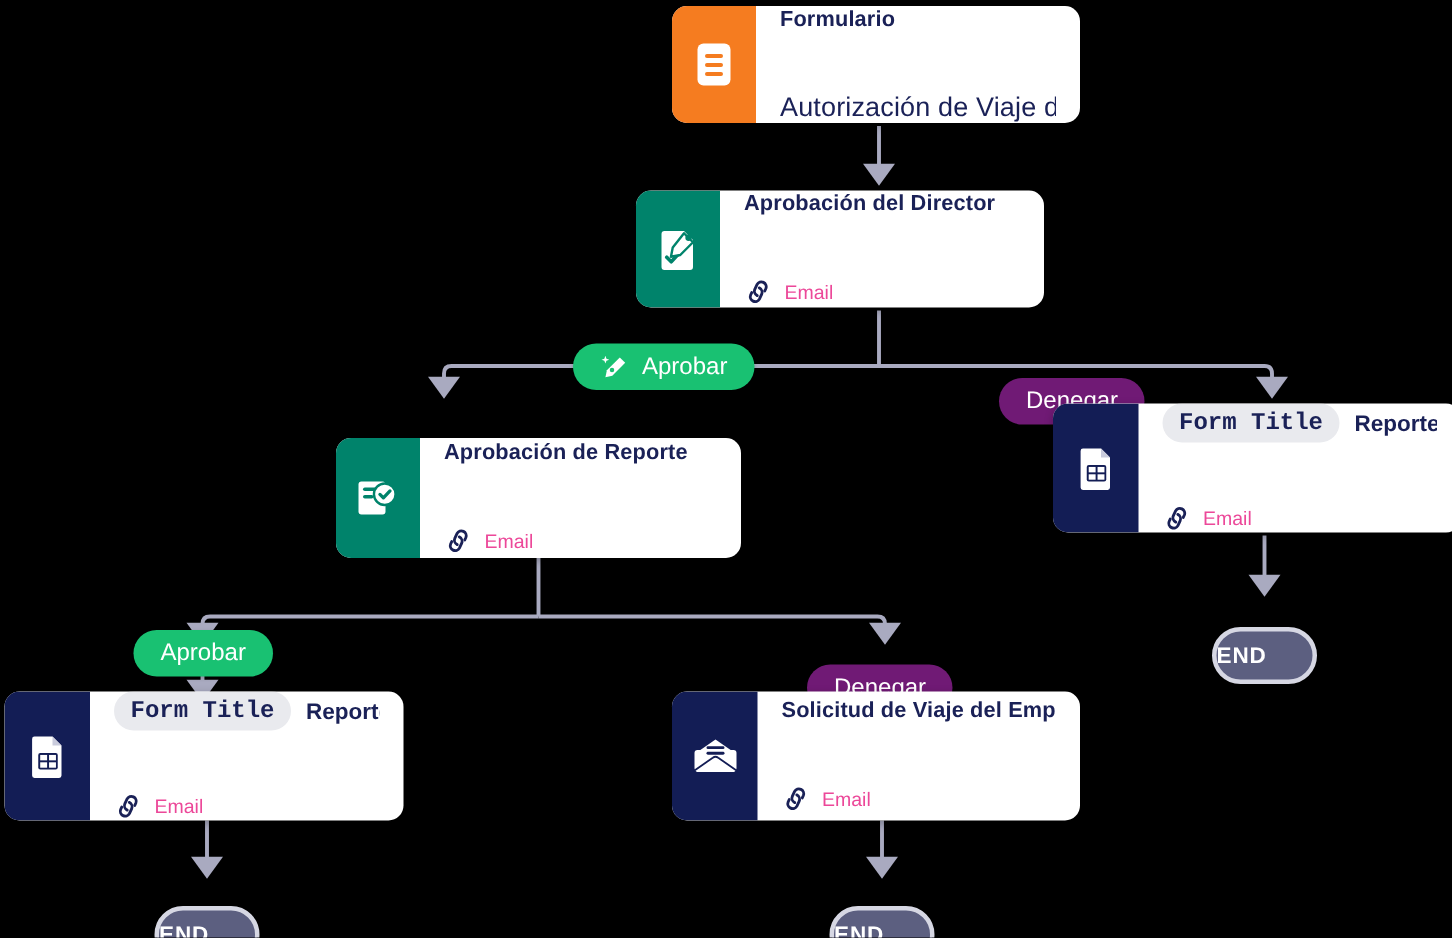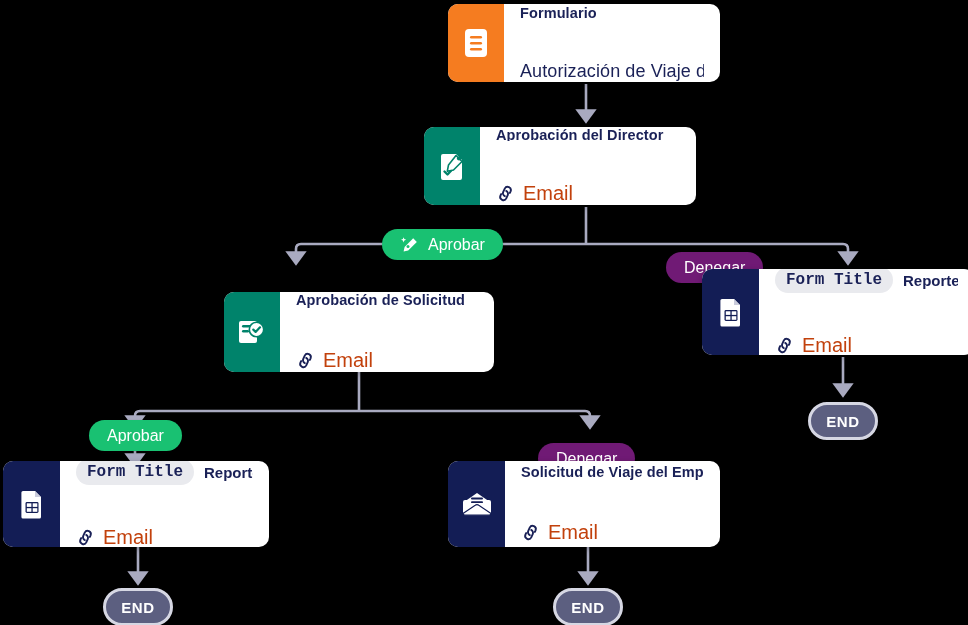--- a/index.html
+++ b/index.html
@@ -50,21 +50,21 @@
     white-space:nowrap;
     overflow:hidden;
     margin-top:6px;
     letter-spacing:.1px;
   }
   .emailrow{
     display:flex;align-items:center;gap:8px;
     margin-top:7px;
   }
   .emailrow .etext{
-    color:#c2410c;font-size:20px;font-weight:400;
+    color:#ec4899;font-size:13px;font-weight:400;
   }
   .chiprow{display:flex;align-items:center;gap:10px;}
   .chip{
     background:#e9eaee;
     color:#1a2157;
     font-size:16px;
     font-weight:bold;
     border-radius:999px;
     padding:4px 11px;
     white-space:nowrap;
@@ -101,22 +101,23 @@
   .endnode{
     position:absolute;
     width:70px;height:38px;
     border-radius:999px;
     background:#5c5f80;
     border:3px solid #d6d7e3;
     color:#ffffff;
     font-size:15px;
     font-weight:bold;
     letter-spacing:.6px;
-    display:flex;align-items:center;justify-content:center;
+    display:flex;align-items:center;justify-content:flex-start;
     box-sizing:border-box;
+    margin-top:16px;
   }
 
   .icon-svg{display:block;}
 </style>
 </head>
 <body>
 
 <div id="canvas">
 
   <svg class="edges" viewBox="0 0 968 625">
@@ -205,21 +206,21 @@
     <div class="iconpanel p-teal" style="width:56px;">
       <svg class="icon-svg" width="30" height="32" viewBox="0 0 30 32">
         <path d="M4,5 h14 a2,2 0 0 1 2,2 v18 a2,2 0 0 1 -2,2 h-14 a2,2 0 0 1 -2,-2 v-18 a2,2 0 0 1 2,-2 z" fill="#ffffff"></path>
         <rect x="5" y="9" width="9" height="2.4" rx="1.2" fill="#00836b"></rect>
         <rect x="5" y="14" width="7" height="2.4" rx="1.2" fill="#00836b"></rect>
         <circle cx="19.5" cy="13.5" r="7.2" fill="#ffffff" stroke="#00836b" stroke-width="1.6"></circle>
         <path d="M16.3,13.6 l2.3,2.3 l4.4,-4.6" stroke="#00836b" stroke-width="2.2" fill="none" stroke-linecap="round" stroke-linejoin="round"></path>
       </svg>
     </div>
     <div class="body">
-      <div class="title">Aprobación de Solicitud</div>
+      <div class="title">Aprobación de Reporte</div>
       <div class="emailrow">
         <svg class="icon-svg" width="19" height="19" viewBox="0 0 20 20">
           <g transform="rotate(-20 10 10)" stroke="#1a2157" stroke-width="2" fill="none" stroke-linecap="round">
             <path d="M8.4,12.3 a3.4,3.4 0 0 1 0,-4.8 l2.6,-2.6 a3.4,3.4 0 0 1 4.8,4.8 l-1.3,1.3"></path>
             <path d="M11.6,7.7 a3.4,3.4 0 0 1 0,4.8 l-2.6,2.6 a3.4,3.4 0 0 1 -4.8,-4.8 l1.3,-1.3"></path>
           </g>
         </svg>
         <span class="etext">Email</span>
       </div>
     </div>

